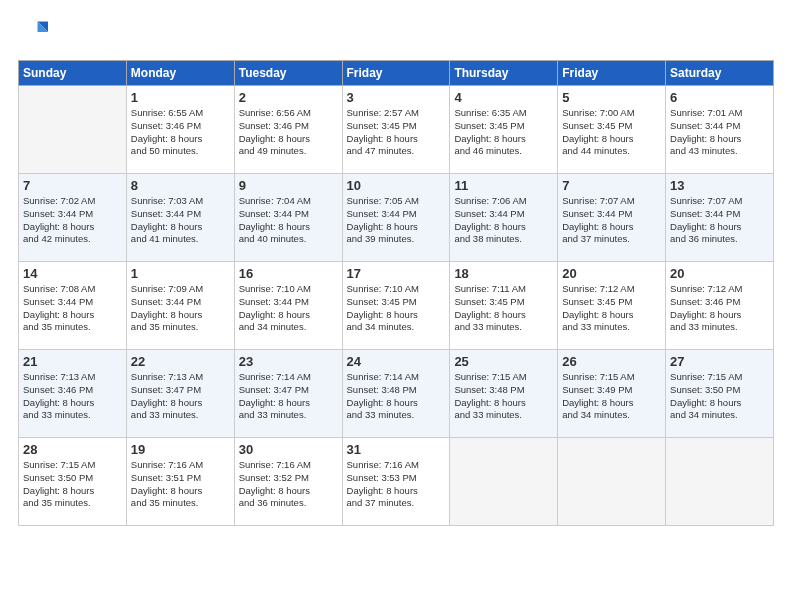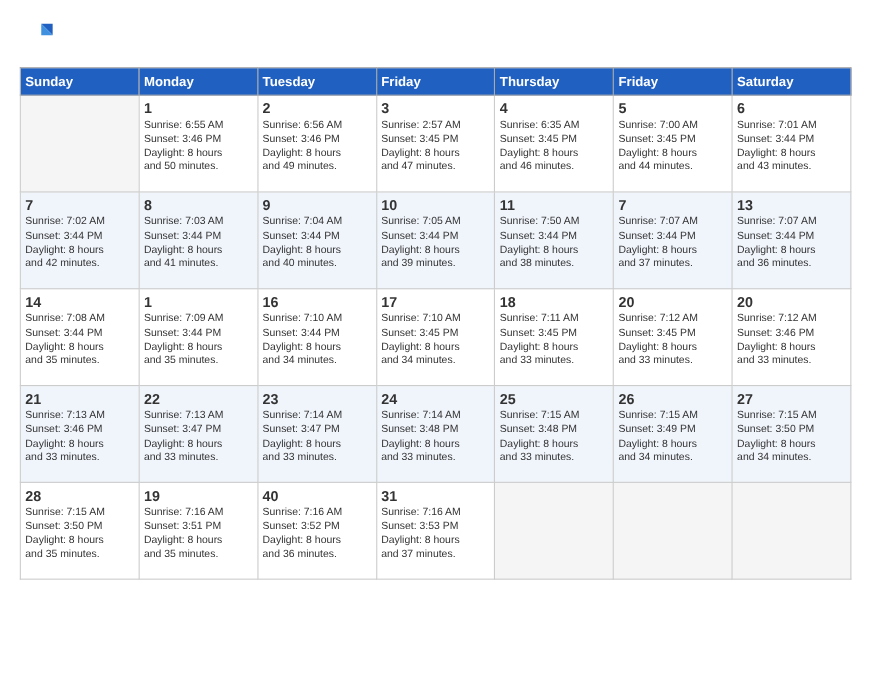--- a/index.html
+++ b/index.html
@@ -203,21 +203,21 @@
           </td>
           <td>
             <span class="day-num">10</span>
             <span class="cell-line">Sunrise: 7:05 AM</span>
             <span class="cell-line">Sunset: 3:44 PM</span>
             <span class="cell-line">Daylight: 8 hours</span>
             <span class="cell-line">and 39 minutes.</span>
           </td>
           <td>
             <span class="day-num">11</span>
-            <span class="cell-line">Sunrise: 7:50 AM</span>
+            <span class="cell-line">Sunrise: 7:06 AM</span>
             <span class="cell-line">Sunset: 3:44 PM</span>
             <span class="cell-line">Daylight: 8 hours</span>
             <span class="cell-line">and 38 minutes.</span>
           </td>
           <td>
             <span class="day-num">7</span>
             <span class="cell-line">Sunrise: 7:07 AM</span>
             <span class="cell-line">Sunset: 3:44 PM</span>
             <span class="cell-line">Daylight: 8 hours</span>
             <span class="cell-line">and 37 minutes.</span>
@@ -341,21 +341,21 @@
             <span class="cell-line">and 35 minutes.</span>
           </td>
           <td>
             <span class="day-num">19</span>
             <span class="cell-line">Sunrise: 7:16 AM</span>
             <span class="cell-line">Sunset: 3:51 PM</span>
             <span class="cell-line">Daylight: 8 hours</span>
             <span class="cell-line">and 35 minutes.</span>
           </td>
           <td>
-            <span class="day-num">40</span>
+            <span class="day-num">30</span>
             <span class="cell-line">Sunrise: 7:16 AM</span>
             <span class="cell-line">Sunset: 3:52 PM</span>
             <span class="cell-line">Daylight: 8 hours</span>
             <span class="cell-line">and 36 minutes.</span>
           </td>
           <td>
             <span class="day-num">31</span>
             <span class="cell-line">Sunrise: 7:16 AM</span>
             <span class="cell-line">Sunset: 3:53 PM</span>
             <span class="cell-line">Daylight: 8 hours</span>

